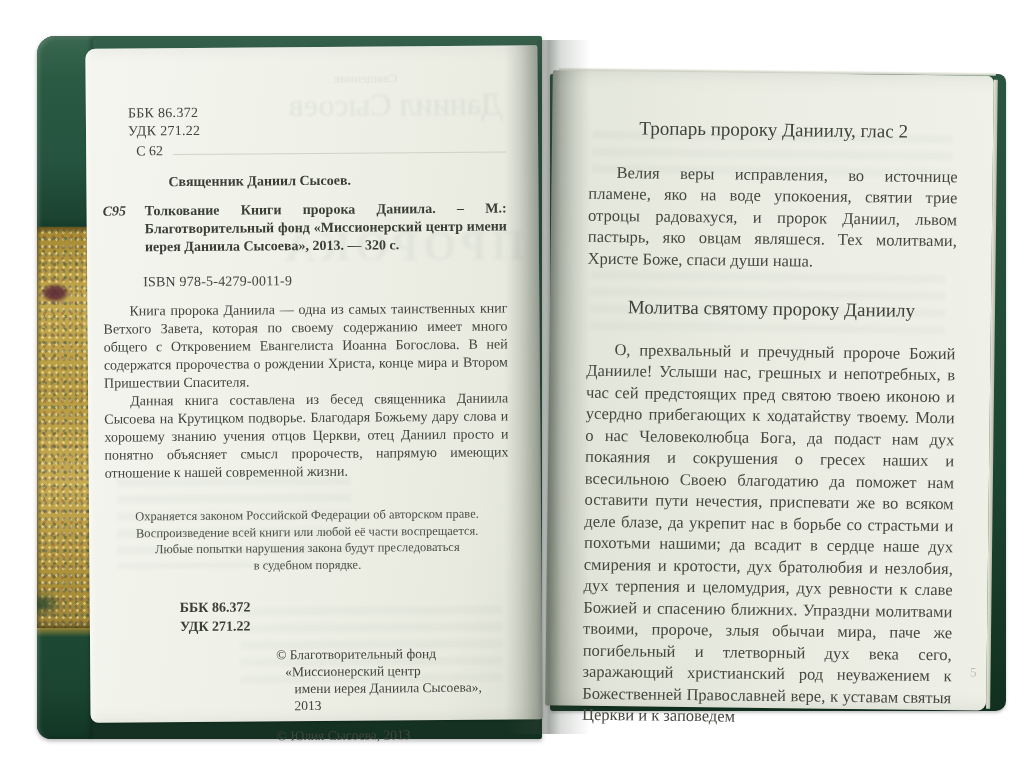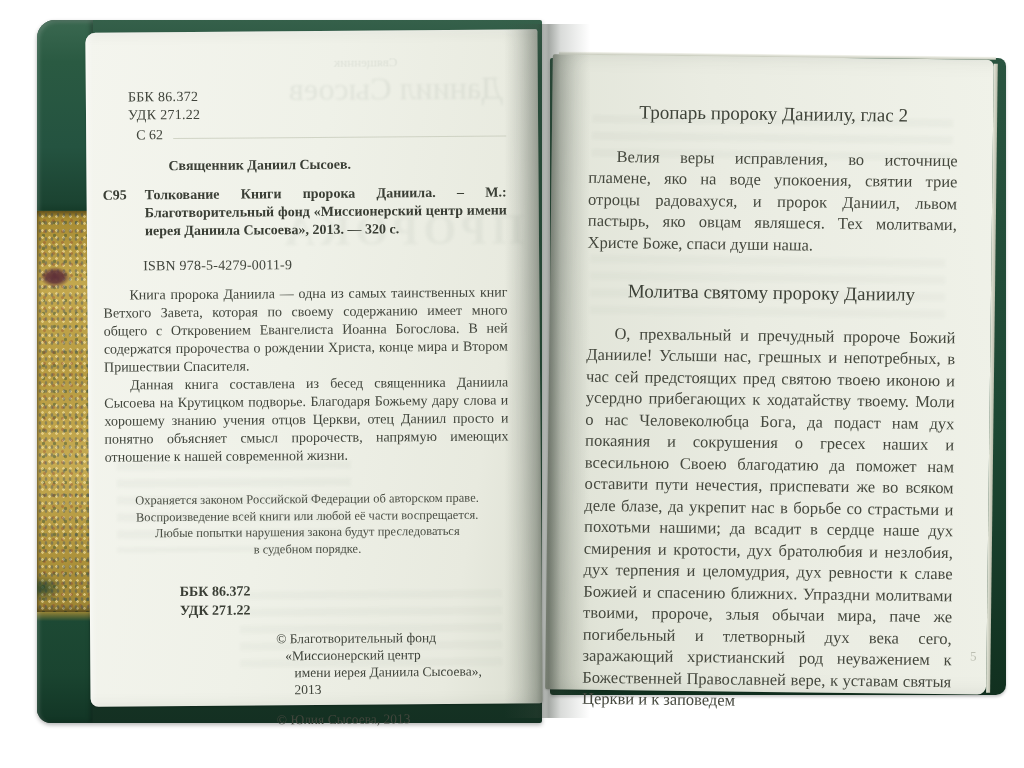--- a/index.html
+++ b/index.html
@@ -2,21 +2,21 @@
 <html lang="ru"><head>
 <meta charset="utf-8">
 <style>
   html,body{margin:0;padding:0;}
   body{
     width:1024px;height:768px;position:relative;overflow:hidden;
     background:#ffffff;
     font-family:"Liberation Serif","DejaVu Serif",serif;
     color:#3f433a;
   }
-  .photo{position:absolute;inset:0;}
+  .photo{position:absolute;inset:0;margin-top:16px;}
 
   
   .cover-behind-left{
     position:absolute;left:37px;top:20px;width:505px;height:703px;
     border-radius:18px 2px 2px 14px;
     background:linear-gradient(180deg,#35604a 0%,#234f3b 8%,#1d4833 55%,#143022 100%);
     box-shadow:0 2px 4px rgba(0,0,0,.3);
   }
   .cover-behind-right{
     position:absolute;left:550px;top:58px;width:456px;height:637px;
@@ -85,21 +85,21 @@
   
   .pl-content{
     position:absolute;left:16px;right:32px;top:56px;
     font-size:14px;line-height:18px;color:#41453c;
   }
   .codes{margin-left:26px;letter-spacing:.3px;}
   .code-row{margin-left:34px;display:flex;align-items:baseline;gap:10px;margin-top:2px;}
   .code-rule{flex:1;border-bottom:1px solid #c6c9b9;height:11px;opacity:.75;}
   .author-line{font-weight:bold;margin:13px 0 0 66px;color:#3a3e35;}
   .bib{display:flex;margin-top:11px;font-weight:bold;color:#3a3e35;}
-  .bib-label{width:42px;flex:none;}
+  .bib-label{width:42px;flex:none;font-style:italic;}
   .bib-text{flex:1;text-align:justify;}
   .isbn{margin:17px 0 0 40px;letter-spacing:.2px;}
   .ann{margin-top:11px;text-align:justify;text-indent:26px;}
   .ann + .ann{margin-top:0;}
   .legal{margin-top:26px;text-align:center;font-size:12.5px;line-height:16.5px;color:#4a4e44;}
   .codes-bottom{font-weight:bold;margin:24px 0 0 74px;line-height:19px;color:#3a3e35;}
   .pub{margin:11px 0 0 170px;line-height:17px;font-size:13.5px;}
   .pub-l2{margin-left:9px;}
   .pub-l3{margin-left:18px;}
   .author-c{margin:13px 0 0 170px;font-size:13.5px;}

